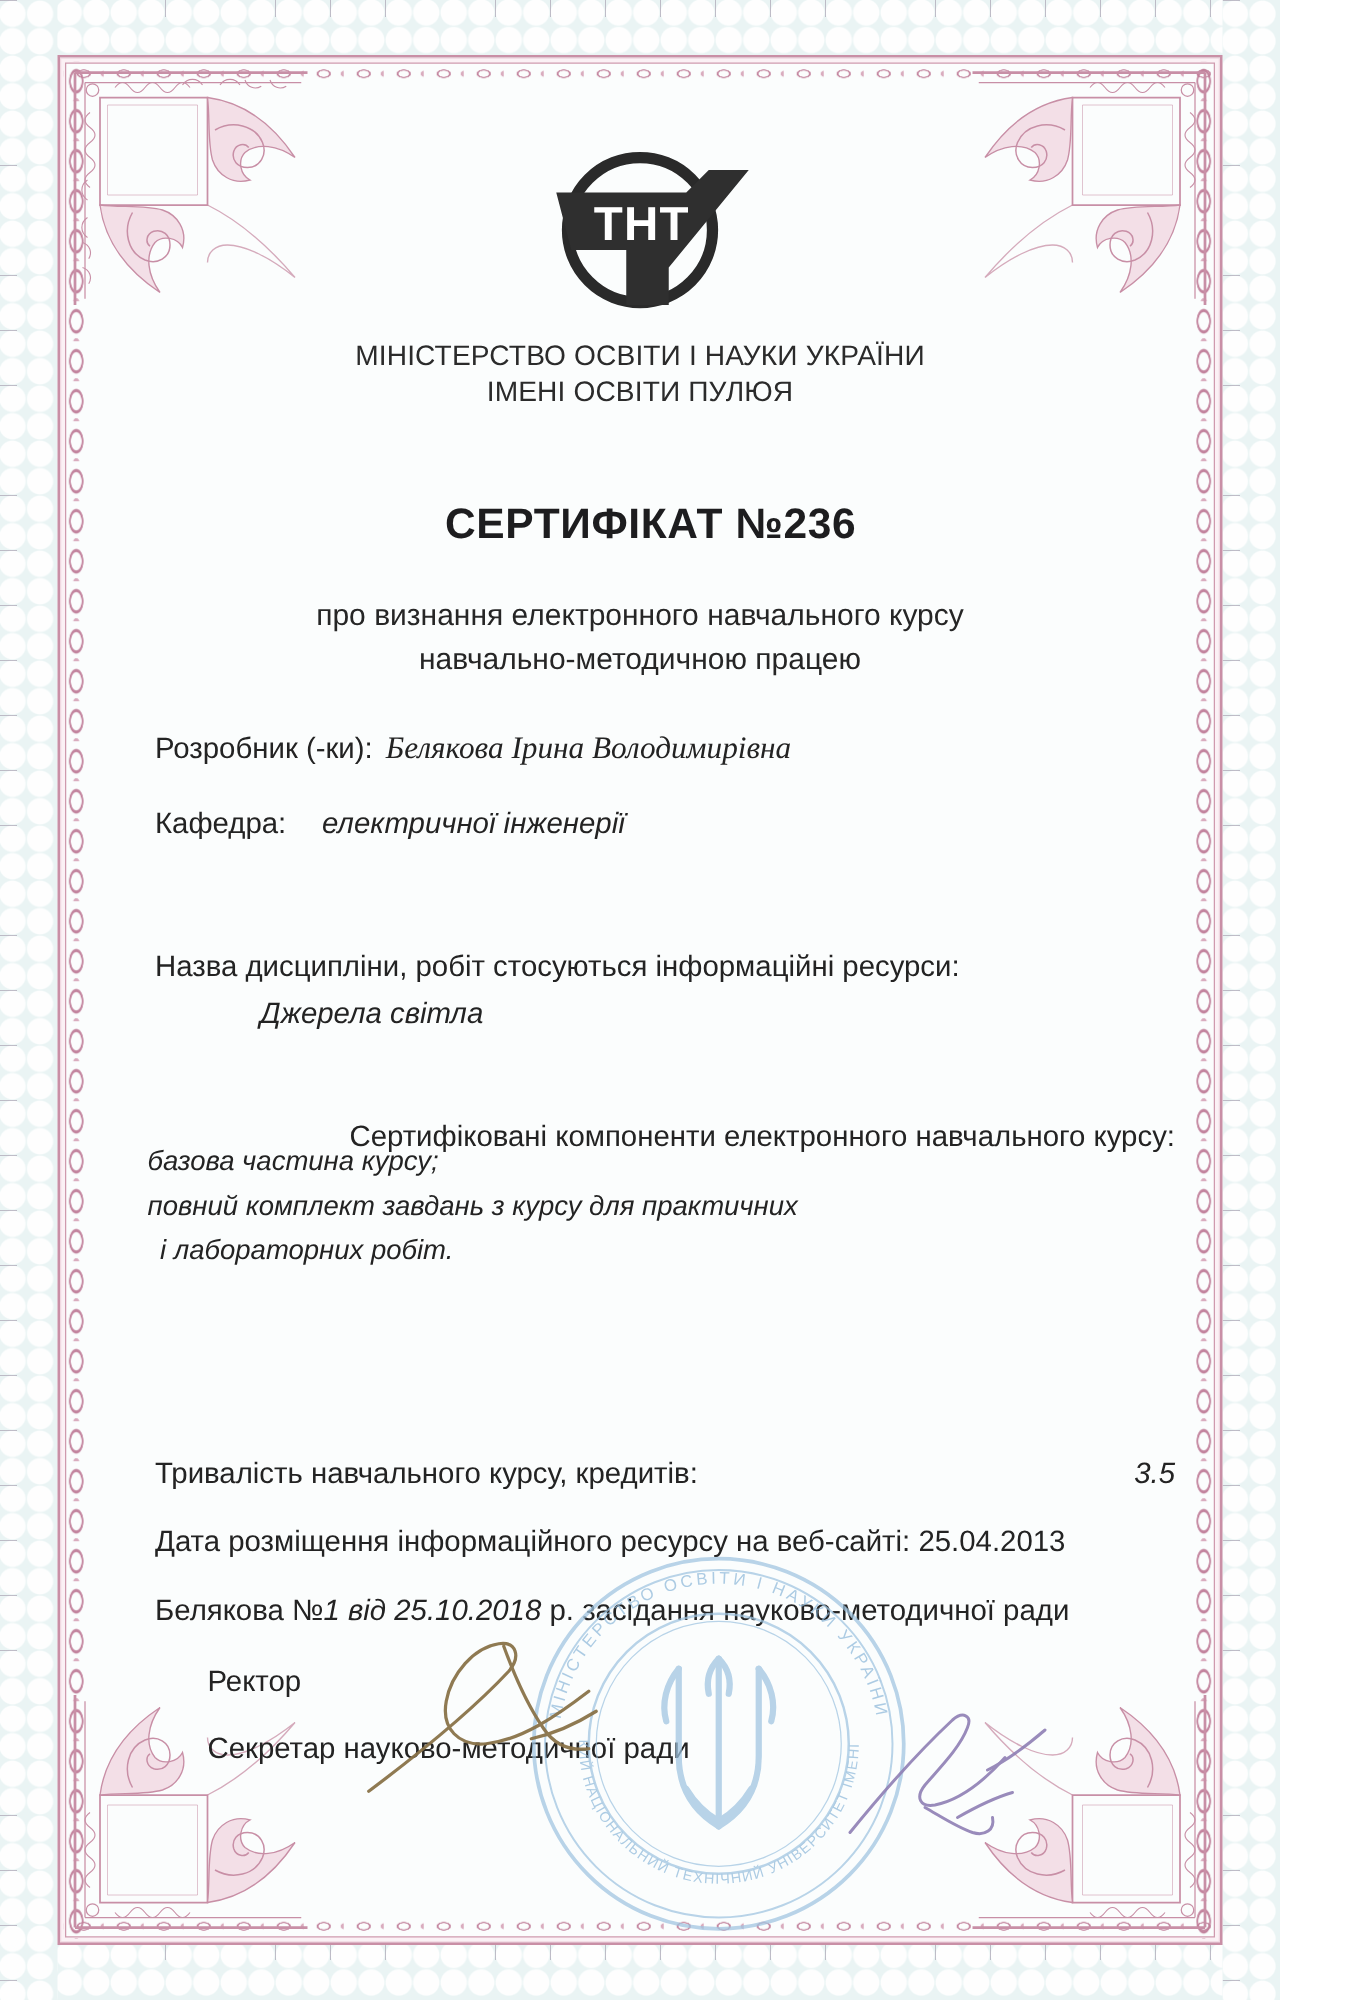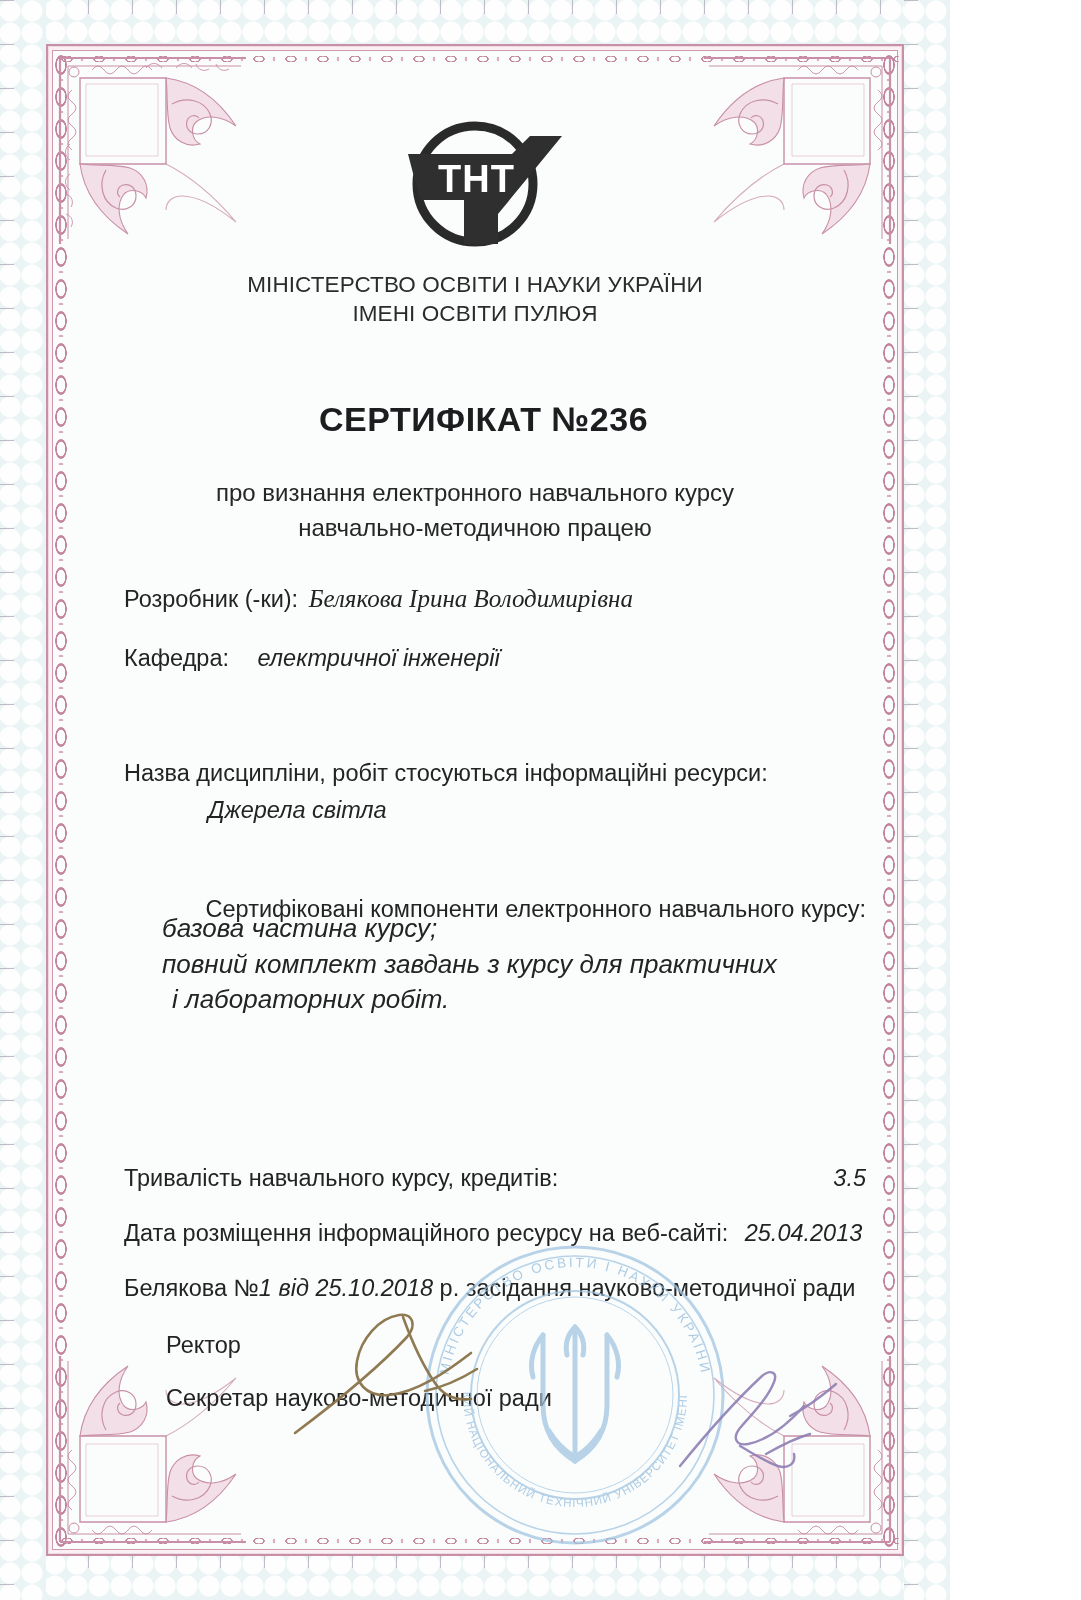--- a/index.html
+++ b/index.html
@@ -1,20 +1,20 @@
 <!DOCTYPE html>
 <html><head>
 <meta charset="utf-8">
 <style>
   html,body{margin:0;padding:0;background:#ffffff;}
   body{width:1081px;height:1600px;overflow:hidden;
        font-family:"Liberation Sans", sans-serif;}
 
   
-  .page{position:relative;width:950px;height:1600px;background:#ffffff;overflow:hidden;}
+  .page{position:relative;width:1024px;height:1600px;background:#ffffff;overflow:hidden;}
 
   
   .guilloche{position:absolute;inset:0;background:#fbfdfd;}
   .guilloche-top,.guilloche-bottom{position:absolute;left:0;right:0;height:46px;
       background:#eaf4f4;}
   .guilloche-top{top:0;}
   .guilloche-bottom{bottom:0;}
   .guilloche-left,.guilloche-right{position:absolute;top:0;bottom:0;width:46px;
       background:#eaf4f4;}
   .guilloche-left{left:0;}
@@ -86,28 +86,28 @@
   .val-ital{font-style:italic;}
 
   .field-dev{top:525px;}
   .field-dev .lbl{margin-right:4px;}
   .field-dep{top:585px;}
   .field-dep .lbl{margin-right:22px;}
   .field-disc{top:700px;}
   .field-disc-val{position:absolute;left:148px;top:737px;font-size:23.5px;font-style:italic;color:#232323;}
 
   .field-comp{top:836px;text-align:right;}
-  .comp-list{position:absolute;left:58px;top:851px;font-size:26px;line-height:35.5px;
-       font-style:italic;color:#232323;margin-left:44px;}
+  .comp-list{position:absolute;left:58px;top:851px;font-size:22px;line-height:35.5px;
+       font-style:italic;color:#232323;}
   .comp-list div:last-child{padding-left:10px;}
 
   .field-credits{top:1105px;}
   .field-credits .val{position:absolute;right:0;top:0;font-style:italic;}
   .field-date{top:1160px;}
-  .field-date .val{font-style:italic;margin-left:10px;}
+  .field-date .val{}
   .field-proto{top:1215px;}
   .field-proto .em{font-style:italic;}
 
   .sign-rector{position:absolute;left:106px;top:1272px;font-size:23.5px;color:#232323;}
   .sign-secretary{position:absolute;left:106px;top:1325px;font-size:23.5px;color:#232323;}
 
   
   .stamp{position:absolute;left:355px;top:1175px;width:320px;height:320px;opacity:.72;}
   .sig-rector{position:absolute;left:215px;top:1235px;width:260px;height:150px;opacity:.95;}
   .sig-secretary{position:absolute;left:610px;top:1290px;width:190px;height:130px;opacity:.9;}

